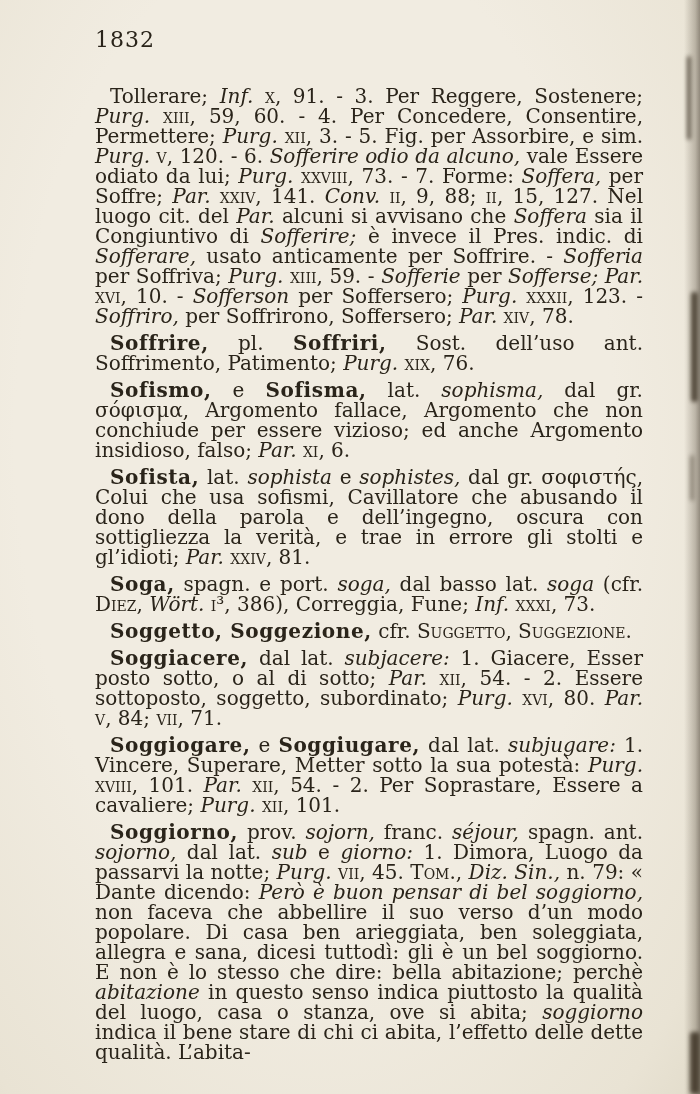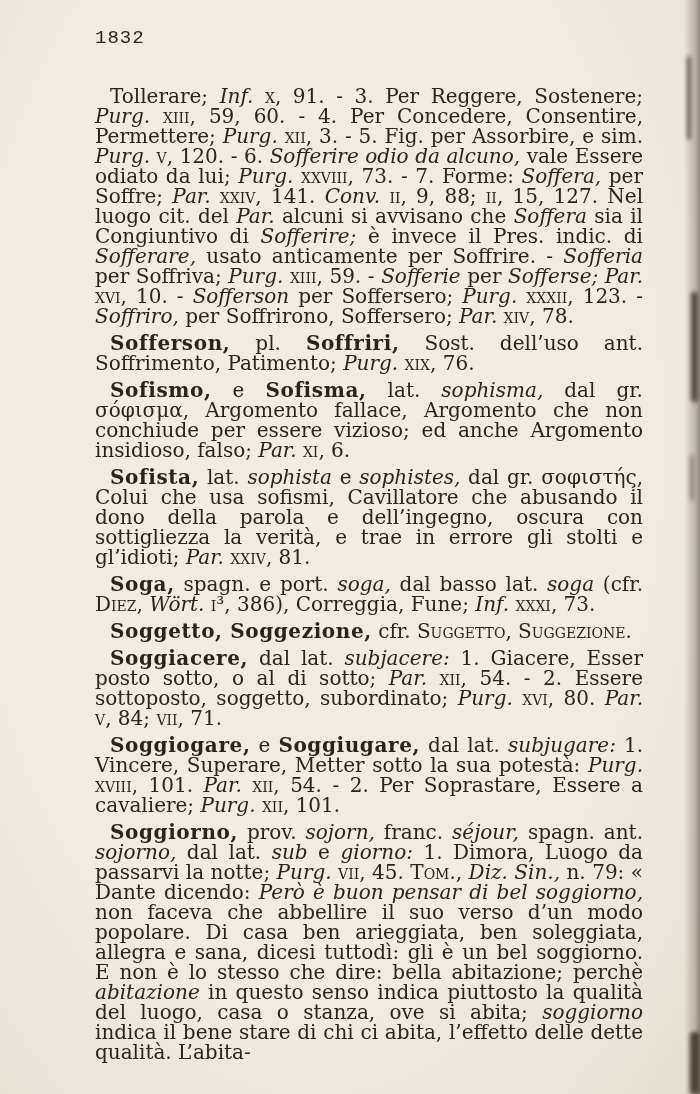--- a/index.html
+++ b/index.html
@@ -18,21 +18,21 @@
   .scan-edge {
     position:absolute; top:0; right:0; width:16px; height:100%;
     background:linear-gradient(to right, rgba(90,78,62,0), rgba(74,63,48,0.30) 70%, rgba(56,46,33,0.50));
     pointer-events:none;
   }
   .streak { position:absolute; background:#42382a; filter:blur(2px); border-radius:3px; pointer-events:none; }
   .streak.s1 { top:56px;  height:84px;  width:4px; right:9px; opacity:.75; }
   .streak.s2 { top:292px; height:110px; width:7px; right:2px; opacity:.85; }
   .streak.s3 { top:455px; height:46px;  width:4px; right:6px; opacity:.45; }
   .streak.s4 { bottom:0;  height:62px;  width:10px; right:0;  opacity:.9;  }
-  .header { position:absolute; top:27px; left:95px; right:62px; height:22px; font-size:19px;font-family:Liberation Mono, monospace; }
+  .header { position:absolute; top:27px; left:95px; right:62px; height:22px; font-size:22px; }
   .pagenum { position:absolute; left:0; top:0; letter-spacing:1px; }
   .title { position:absolute; left:0; right:0; text-align:center; font-weight:bold; letter-spacing:.4px; }
   .text-block {
     position:absolute; top:86px; left:95px; width:548px;
     font-size:20px; line-height:20px; text-align:justify;
   }
   .para { text-indent:15px; margin-bottom:7px; }
   .seg-n { }
   .seg-i { font-style:italic; }
   .seg-b { font-weight:bold; letter-spacing:.6px; }
@@ -48,21 +48,21 @@
   <div class="streak s2"></div>
   <div class="streak s3"></div>
   <div class="streak s4"></div>
 
   <header class="header">
     <span class="pagenum">1832</span>
   </header>
 
   <main class="text-block" id="paragraphs">
       <p class="para"><span class="seg-n">Tollerare; </span><span class="seg-i">Inf.</span><span class="seg-sc"> x</span><span class="seg-n">, 91. - 3. Per Reggere, Sostenere; </span><span class="seg-i">Purg.</span><span class="seg-sc"> xiii</span><span class="seg-n">, 59, 60. - 4. Per Concedere, Consentire, Permettere; </span><span class="seg-i">Purg.</span><span class="seg-sc"> xii</span><span class="seg-n">, 3. - 5. Fig. per Assorbire, e sim. </span><span class="seg-i">Purg.</span><span class="seg-sc"> v</span><span class="seg-n">, 120. - 6. </span><span class="seg-i">Sofferire odio da alcuno,</span><span class="seg-n"> vale Essere odiato da lui; </span><span class="seg-i">Purg.</span><span class="seg-sc"> xxviii</span><span class="seg-n">, 73. - 7. Forme: </span><span class="seg-i">Soffera,</span><span class="seg-n"> per Soffre; </span><span class="seg-i">Par.</span><span class="seg-sc"> xxiv</span><span class="seg-n">, 141. </span><span class="seg-i">Conv.</span><span class="seg-sc"> ii</span><span class="seg-n">, 9, 88; </span><span class="seg-sc">ii</span><span class="seg-n">, 15, 127. Nel luogo cit. del </span><span class="seg-i">Par.</span><span class="seg-n"> alcuni si avvisano che </span><span class="seg-i">Soffera</span><span class="seg-n"> sia il Congiuntivo di </span><span class="seg-i">Sofferire;</span><span class="seg-n"> è invece il Pres. indic. di </span><span class="seg-i">Sofferare,</span><span class="seg-n"> usato anticamente per Soffrire. - </span><span class="seg-i">Sofferia</span><span class="seg-n"> per Soffriva; </span><span class="seg-i">Purg.</span><span class="seg-sc"> xiii</span><span class="seg-n">, 59. - </span><span class="seg-i">Sofferie</span><span class="seg-n"> per </span><span class="seg-i">Sofferse;</span><span class="seg-n"> </span><span class="seg-i">Par.</span><span class="seg-sc"> xvi</span><span class="seg-n">, 10. - </span><span class="seg-i">Sofferson</span><span class="seg-n"> per Soffersero; </span><span class="seg-i">Purg.</span><span class="seg-sc"> xxxii</span><span class="seg-n">, 123. - </span><span class="seg-i">Soffriro,</span><span class="seg-n"> per Soffrirono, Soffersero; </span><span class="seg-i">Par.</span><span class="seg-sc"> xiv</span><span class="seg-n">, 78.</span></p>
-      <p class="para"><span class="seg-b">Sofferson,</span><span class="seg-n"> pl. </span><span class="seg-b">Soffriri,</span><span class="seg-n"> Sost. dell’uso ant. Soffrimento, Patimento; </span><span class="seg-i">Purg.</span><span class="seg-sc"> xix</span><span class="seg-n">, 76.</span></p>
+      <p class="para"><span class="seg-b">Soffrire,</span><span class="seg-n"> pl. </span><span class="seg-b">Soffriri,</span><span class="seg-n"> Sost. dell’uso ant. Soffrimento, Patimento; </span><span class="seg-i">Purg.</span><span class="seg-sc"> xix</span><span class="seg-n">, 76.</span></p>
       <p class="para"><span class="seg-b">Sofismo,</span><span class="seg-n"> e </span><span class="seg-b">Sofisma,</span><span class="seg-n"> lat. </span><span class="seg-i">sophisma,</span><span class="seg-n"> dal gr. σόφισμα, Argomento fallace, Argomento che non conchiude per essere vizioso; ed anche Argomento insidioso, falso; </span><span class="seg-i">Par.</span><span class="seg-sc"> xi</span><span class="seg-n">, 6.</span></p>
       <p class="para"><span class="seg-b">Sofista,</span><span class="seg-n"> lat. </span><span class="seg-i">sophista</span><span class="seg-n"> e </span><span class="seg-i">sophistes,</span><span class="seg-n"> dal gr. σοφιστής, Colui che usa sofismi, Cavillatore che abusando il dono della parola e dell’ingegno, oscura con sottigliezza la verità, e trae in errore gli stolti e gl’idioti; </span><span class="seg-i">Par.</span><span class="seg-sc"> xxiv</span><span class="seg-n">, 81.</span></p>
       <p class="para"><span class="seg-b">Soga,</span><span class="seg-n"> spagn. e port. </span><span class="seg-i">soga,</span><span class="seg-n"> dal basso lat. </span><span class="seg-i">soga</span><span class="seg-n"> (cfr. </span><span class="seg-sc">Diez</span><span class="seg-n">, </span><span class="seg-i">Wört.</span><span class="seg-sc"> i³</span><span class="seg-n">, 386), Correggia, Fune; </span><span class="seg-i">Inf.</span><span class="seg-sc"> xxxi</span><span class="seg-n">, 73.</span></p>
       <p class="para"><span class="seg-b">Soggetto, Soggezione,</span><span class="seg-n"> cfr. </span><span class="seg-sc">Suggetto, Suggezione</span><span class="seg-n">.</span></p>
       <p class="para"><span class="seg-b">Soggiacere,</span><span class="seg-n"> dal lat. </span><span class="seg-i">subjacere:</span><span class="seg-n"> 1. Giacere, Esser posto sotto, o al di sotto; </span><span class="seg-i">Par.</span><span class="seg-sc"> xii</span><span class="seg-n">, 54. - 2. Essere sottoposto, soggetto, subordinato; </span><span class="seg-i">Purg.</span><span class="seg-sc"> xvi</span><span class="seg-n">, 80. </span><span class="seg-i">Par.</span><span class="seg-sc"> v</span><span class="seg-n">, 84; </span><span class="seg-sc">vii</span><span class="seg-n">, 71.</span></p>
       <p class="para"><span class="seg-b">Soggiogare,</span><span class="seg-n"> e </span><span class="seg-b">Soggiugare,</span><span class="seg-n"> dal lat. </span><span class="seg-i">subjugare:</span><span class="seg-n"> 1. Vincere, Superare, Metter sotto la sua potestà: </span><span class="seg-i">Purg.</span><span class="seg-sc"> xviii</span><span class="seg-n">, 101. </span><span class="seg-i">Par.</span><span class="seg-sc"> xii</span><span class="seg-n">, 54. - 2. Per Soprastare, Essere a cavaliere; </span><span class="seg-i">Purg.</span><span class="seg-sc"> xii</span><span class="seg-n">, 101.</span></p>
       <p class="para"><span class="seg-b">Soggiorno,</span><span class="seg-n"> prov. </span><span class="seg-i">sojorn,</span><span class="seg-n"> franc. </span><span class="seg-i">séjour,</span><span class="seg-n"> spagn. ant. </span><span class="seg-i">sojorno,</span><span class="seg-n"> dal lat. </span><span class="seg-i">sub</span><span class="seg-n"> e </span><span class="seg-i">giorno:</span><span class="seg-n"> 1. Dimora, Luogo da passarvi la notte; </span><span class="seg-i">Purg.</span><span class="seg-sc"> vii</span><span class="seg-n">, 45. </span><span class="seg-sc">Tom.</span><span class="seg-n">, </span><span class="seg-i">Diz. Sin.,</span><span class="seg-n"> n. 79: « Dante dicendo: </span><span class="seg-i">Però è buon pensar di bel soggiorno,</span><span class="seg-n"> non faceva che abbellire il suo verso d’un modo popolare. Di casa ben arieggiata, ben soleggiata, allegra e sana, dicesi tuttodì: gli è un bel soggiorno. E non è lo stesso che dire: bella abitazione; perchè </span><span class="seg-i">abitazione</span><span class="seg-n"> in questo senso indica piuttosto la qualità del luogo, casa o stanza, ove si abita; </span><span class="seg-i">soggiorno</span><span class="seg-n"> indica il bene stare di chi ci abita, l’effetto delle dette qualità. L’abita-</span></p>
     </main>
 
 </div>

